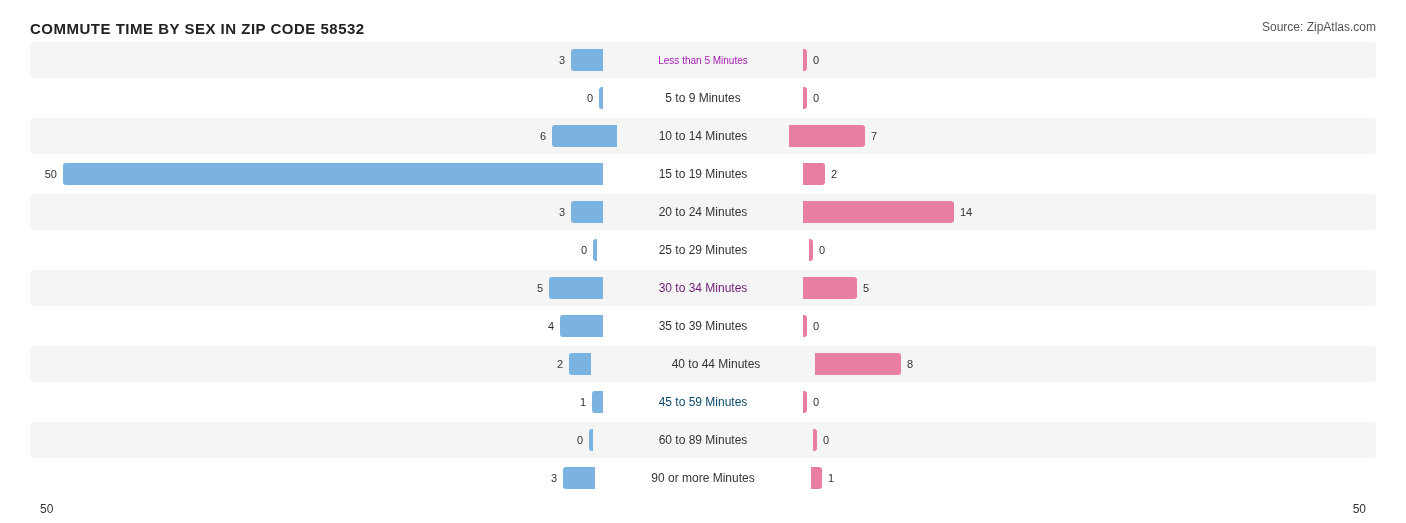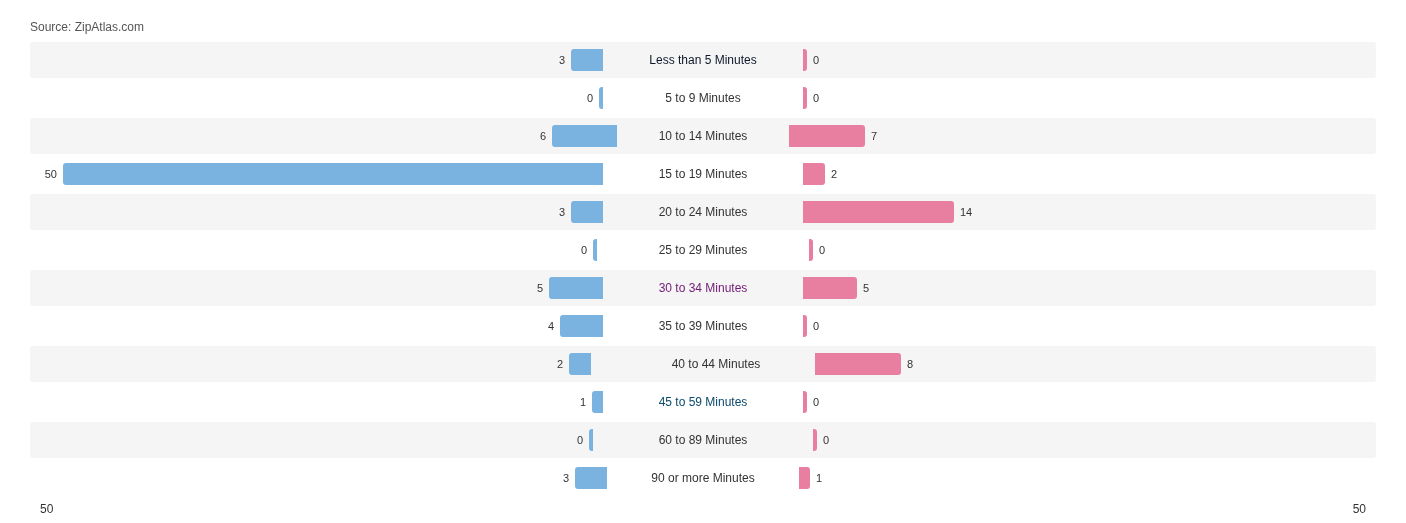--- a/index.html
+++ b/index.html
@@ -124,32 +124,33 @@
     }
     
     
     
   </style>
 </head>
 <body>
 
 <div>
   <div style="display:flex; justify-content:space-between; align-items:flex-start;">
+    <div class="chart-title">COMMUTE TIME BY SEX IN ZIP CODE 58532</div>
     <div class="source-line">Source: ZipAtlas.com</div>
   </div>
 
   <div class="chart-area" id="chart-area">
 
   <div class="bar-row">
       <div class="left-section">
         <span class="male-value">3</span>
         <div class="male-bar" style="width:32px;"></div>
       </div>
       <div style="position:relative; width:200px; flex-shrink:0; display:flex; align-items:center; justify-content:center;">
-        <span class="label-center" style="position:static;transform:none;width:auto;font-size:12px;color:#0f172a;white-space:nowrap;text-align:center;">Less than 5 Minutes</span>
+        <span class="label-center" style="position:static;transform:none;width:auto;font-size:10px;color:#a21caf;white-space:nowrap;text-align:center;">Less than 5 Minutes</span>
       </div>
       <div class="right-section">
         <div class="female-bar" style="width:0px;"></div>
         <span class="female-value">0</span>
       </div>
     </div>
       <div class="bar-row">
       <div class="left-section">
         <span class="male-value">0</span>
         <div class="male-bar" style="width:0px;"></div>
@@ -277,21 +278,21 @@
       <div class="right-section">
         <div class="female-bar" style="width:0px;"></div>
         <span class="female-value">0</span>
       </div>
     </div>
       <div class="bar-row">
       <div class="left-section">
         <span class="male-value">3</span>
         <div class="male-bar" style="width:32px;"></div>
       </div>
-      <div style="position:relative; width:192px; flex-shrink:0; display:flex; align-items:center; justify-content:center;">
+      <div style="position:relative; width:216px; flex-shrink:0; display:flex; align-items:center; justify-content:center;">
         <span class="label-center" style="position:static;transform:none;width:auto;font-size:12px;color:#333;white-space:nowrap;text-align:center;">90 or more Minutes</span>
       </div>
       <div class="right-section">
         <div class="female-bar" style="width:11px;"></div>
         <span class="female-value">1</span>
       </div>
     </div>
     </div>
 
   <div class="axis-row">

